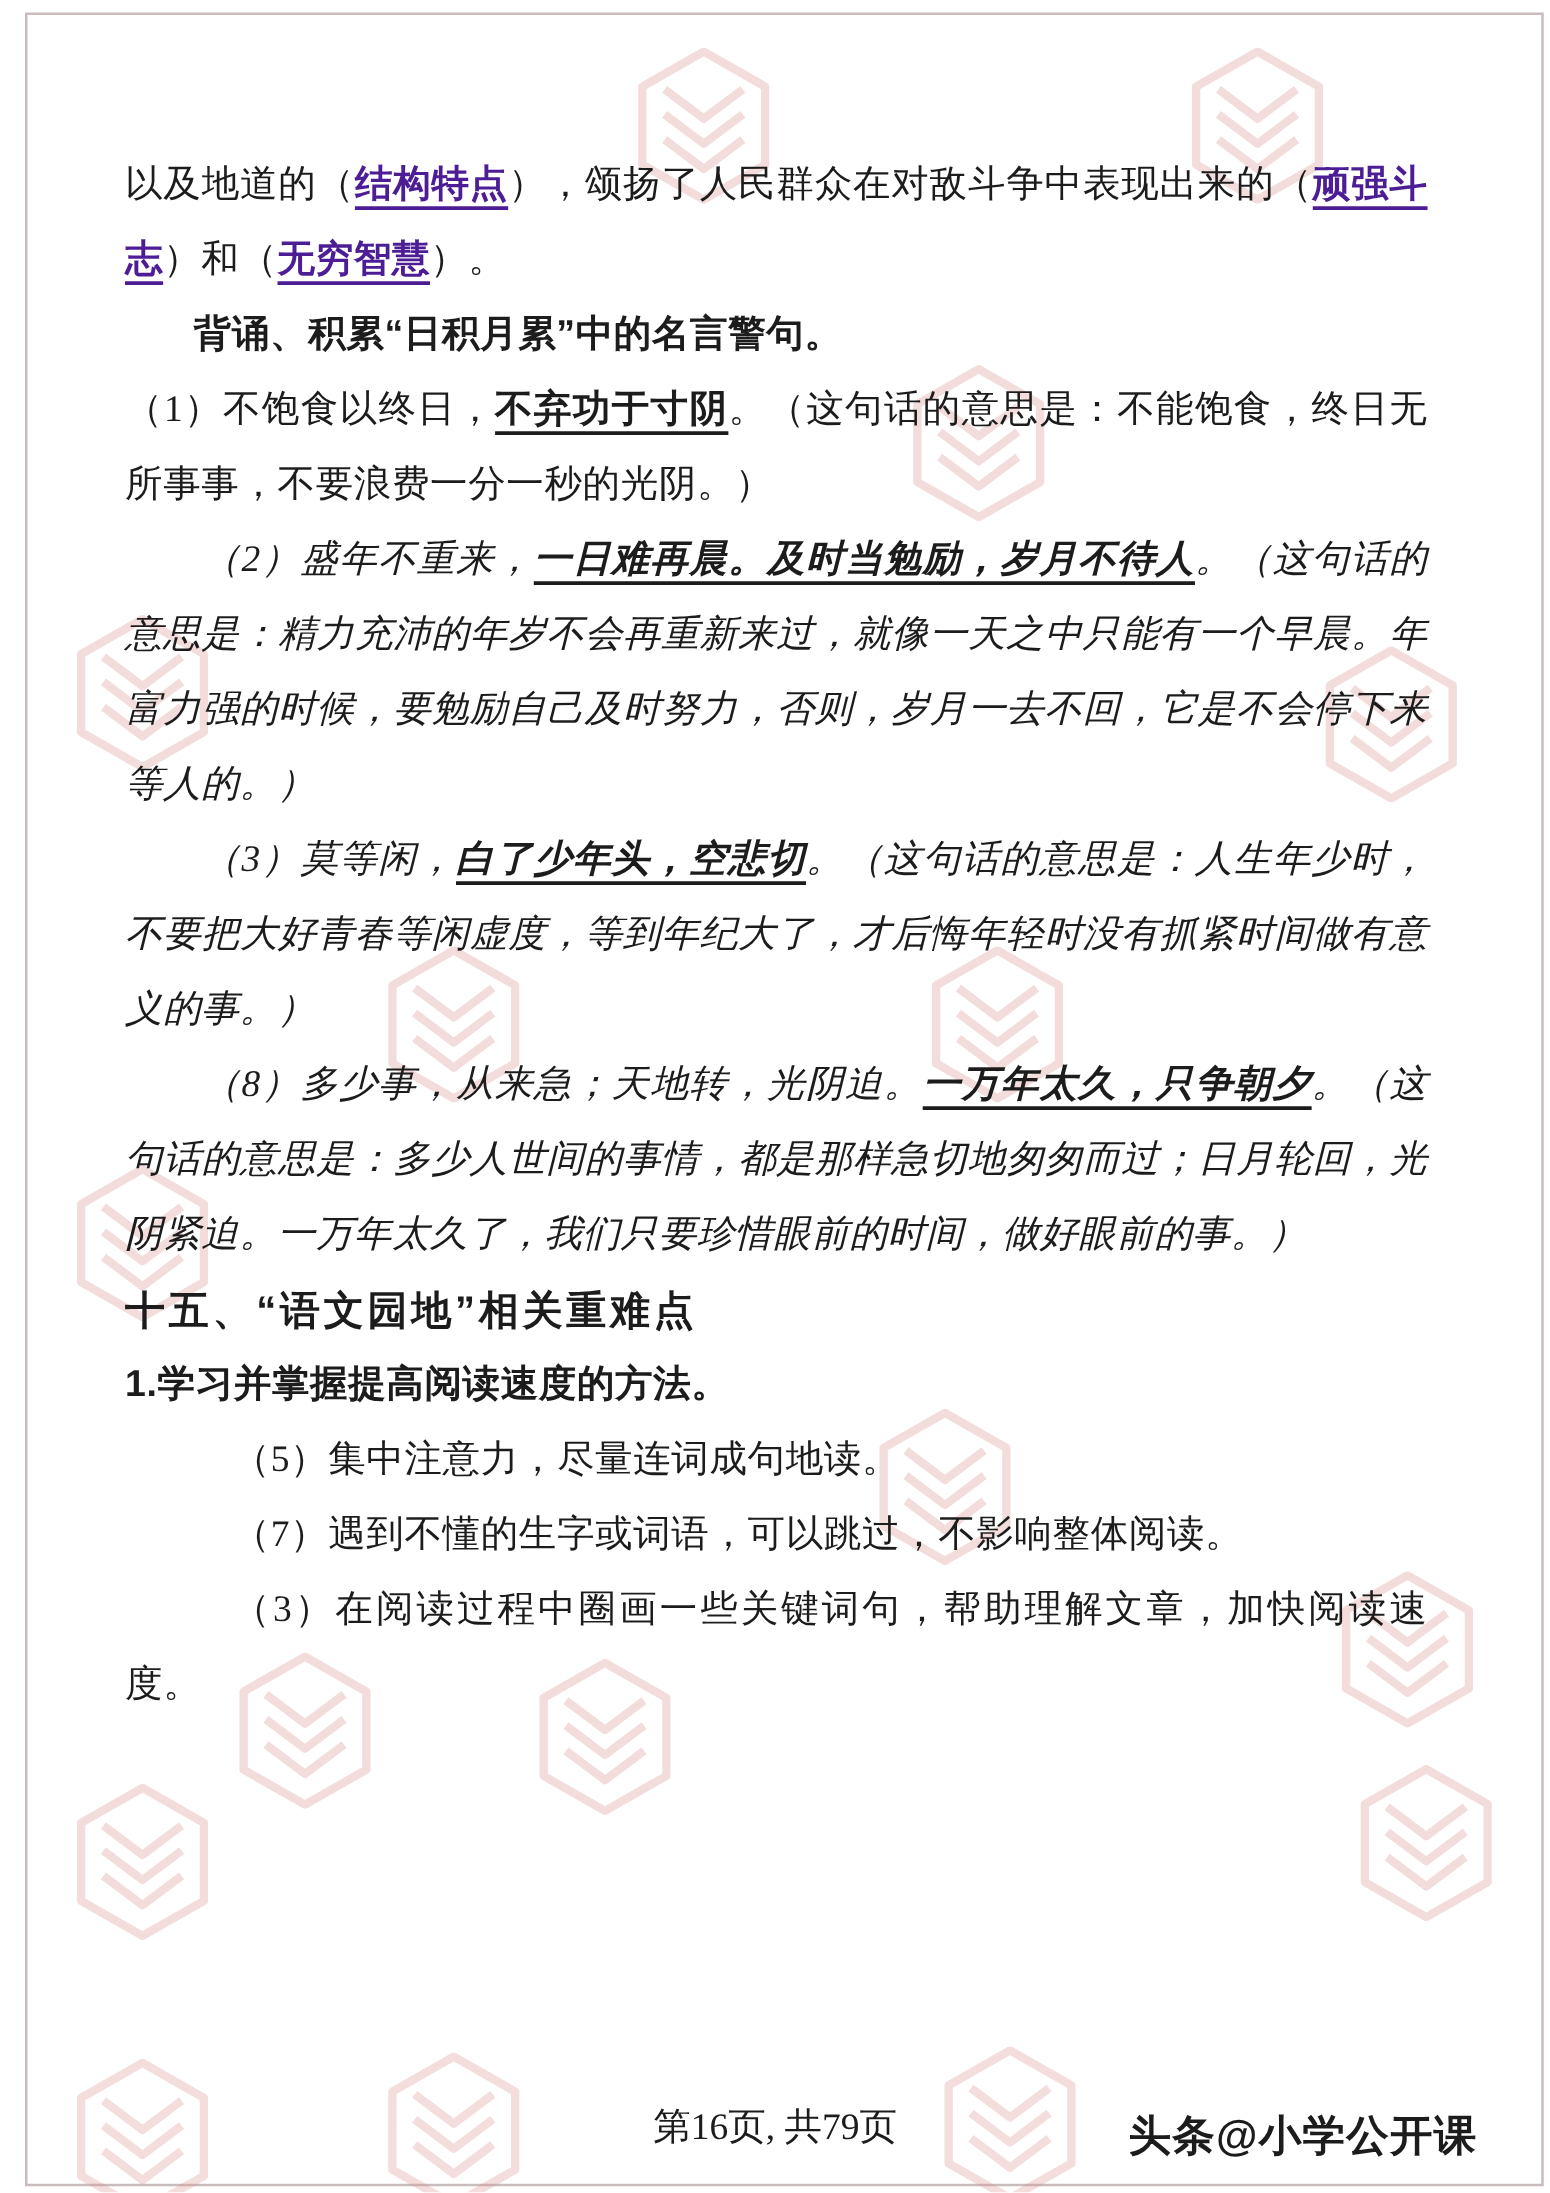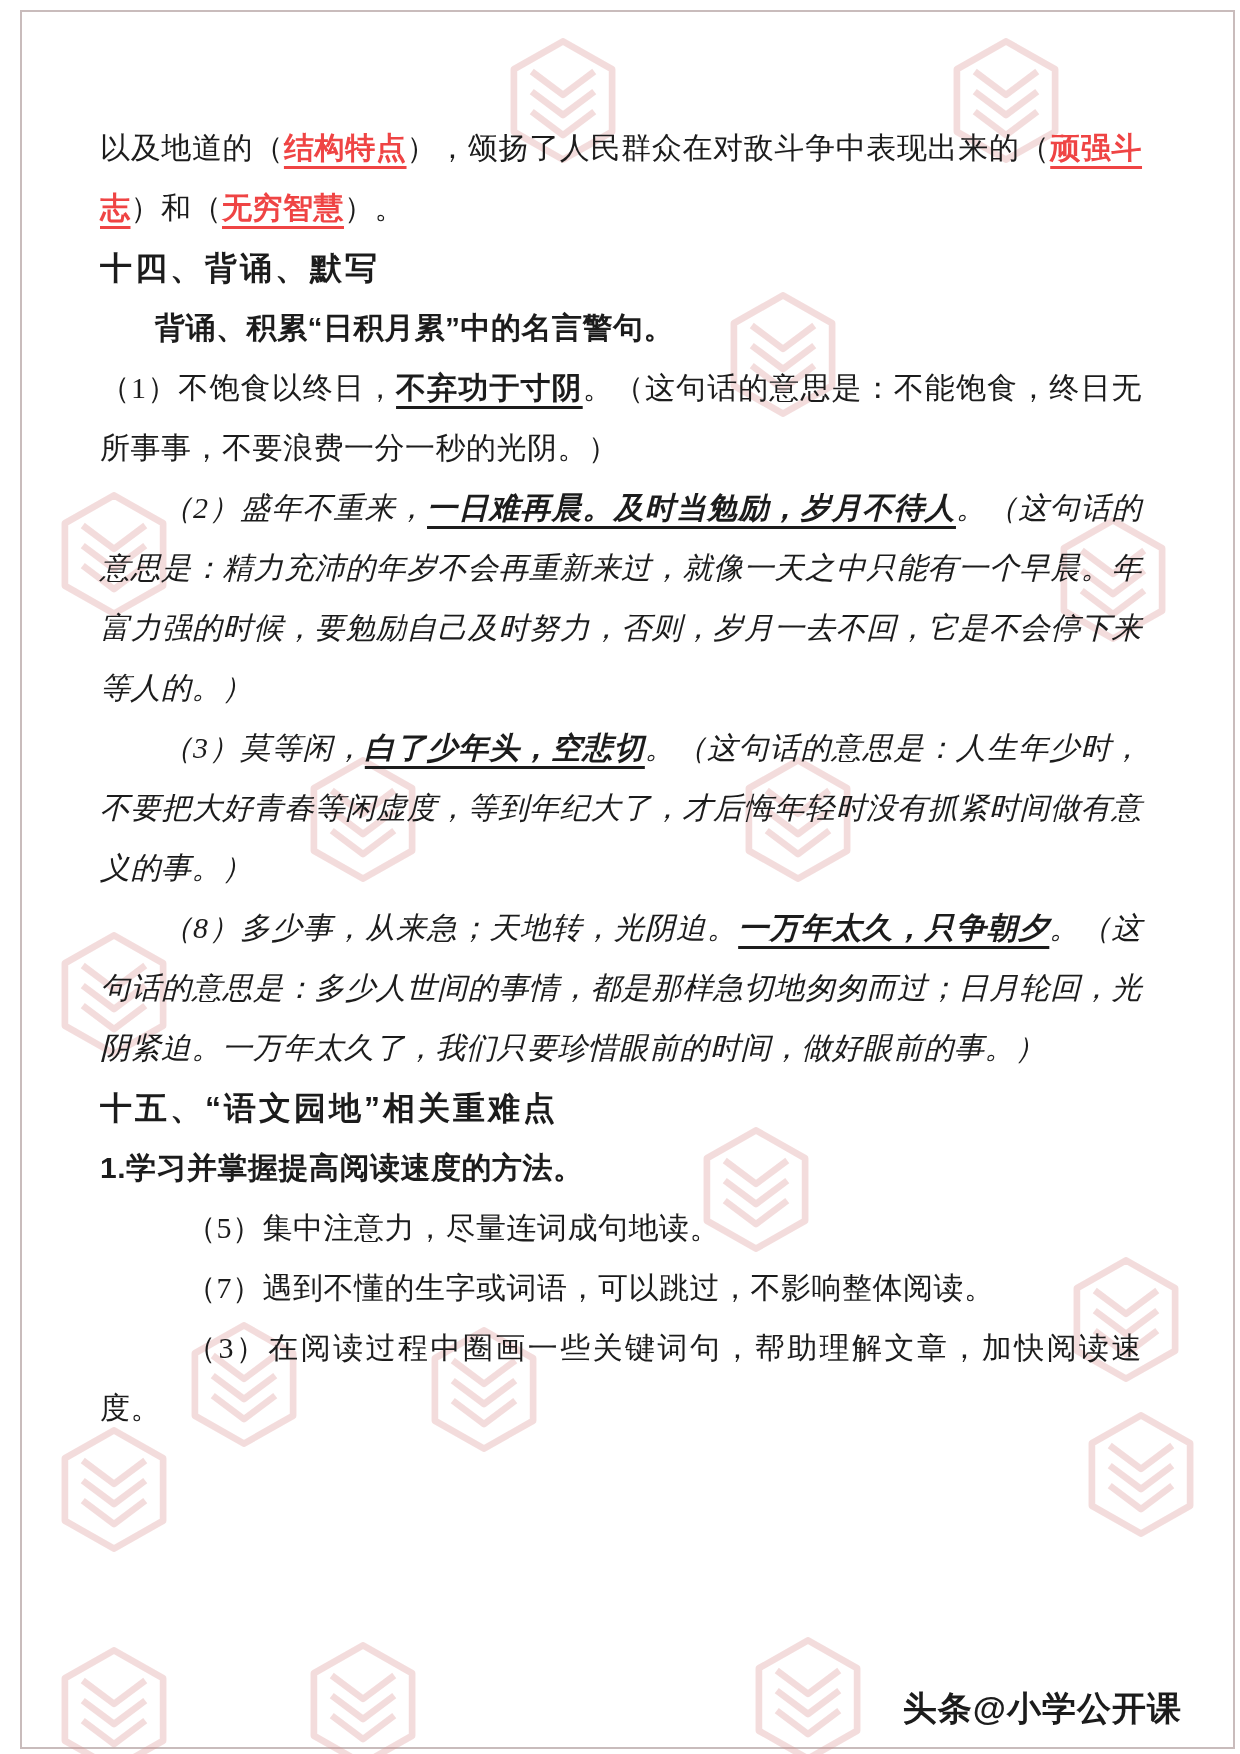--- a/index.html
+++ b/index.html
@@ -36,21 +36,21 @@
   .ind3{text-indent:86px;}
   .heading{
     font-family:"Liberation Sans", sans-serif;
     font-weight:900;
     font-size:32px;
     letter-spacing:3px;
     text-align:left;
   }
   .seg{white-space:pre-wrap;}
   .seg-red{
-    color:#ef4444;
+    color:#4c1d95;
     font-weight:700;
     font-family:"Liberation Sans", sans-serif;
     text-decoration:underline;
     text-decoration-thickness:3px;
     text-underline-offset:8px;
   }
   .seg-boldu{
     font-weight:700;
     font-family:"Liberation Sans", sans-serif;
     text-decoration:underline;
@@ -214,26 +214,26 @@
           <g fill="none" stroke="#d98f8f" stroke-width="6" stroke-linejoin="round">
             <path d="M50 3 L94 28 L94 84 L50 109 L6 84 L6 28 Z"></path>
             <path d="M22 30 L50 51 L78 30"></path>
             <path d="M22 48 L50 69 L78 48"></path>
             <path d="M22 66 L50 87 L78 66"></path>
           </g>
         </svg></div>
     </div>
   <main class="content">
       <p class="para ind0"><span class="seg seg-plain">以及地道的（</span><span class="seg seg-red">结构特点</span><span class="seg seg-plain">），颂扬了人民群众在对敌斗争中表现出来的（</span><span class="seg seg-red">顽强斗志</span><span class="seg seg-plain">）和（</span><span class="seg seg-red">无穷智慧</span><span class="seg seg-plain">）。</span></p>
-      <p class="para heading"><span class="seg seg-heading">十四、背诵、默写</span></p>
       <p class="para ind1"><span class="seg seg-bold">背诵、积累“日积月累”中的名言警句。</span></p>
       <p class="para ind0"><span class="seg seg-plain">（1）不饱食以终日，</span><span class="seg seg-boldu">不弃功于寸阴</span><span class="seg seg-plain">。（这句话的意思是：不能饱食，终日无所事事，不要浪费一分一秒的光阴。）</span></p>
       <p class="para ind2"><span class="seg seg-plain">（2）盛年不重来，</span><span class="seg seg-boldu">一日难再晨。及时当勉励，岁月不待人</span><span class="seg seg-plain">。（这句话的意思是：精力充沛的年岁不会再重新来过，就像一天之中只能有一个早晨。年富力强的时候，要勉励自己及时努力，否则，岁月一去不回，它是不会停下来等人的。）</span></p>
       <p class="para ind2"><span class="seg seg-plain">（3）莫等闲，</span><span class="seg seg-boldu">白了少年头，空悲切</span><span class="seg seg-plain">。（这句话的意思是：人生年少时，不要把大好青春等闲虚度，等到年纪大了，才后悔年轻时没有抓紧时间做有意义的事。）</span></p>
       <p class="para ind2"><span class="seg seg-plain">（8）多少事，从来急；天地转，光阴迫。</span><span class="seg seg-boldu">一万年太久，只争朝夕</span><span class="seg seg-plain">。（这句话的意思是：多少人世间的事情，都是那样急切地匆匆而过；日月轮回，光阴紧迫。一万年太久了，我们只要珍惜眼前的时间，做好眼前的事。）</span></p>
       <p class="para heading"><span class="seg seg-heading">十五、“语文园地”相关重难点</span></p>
       <p class="para ind0"><span class="seg seg-bold">1.学习并掌握提高阅读速度的方法。</span></p>
       <p class="para ind3"><span class="seg seg-plain">（5）集中注意力，尽量连词成句地读。</span></p>
       <p class="para ind3"><span class="seg seg-plain">（7）遇到不懂的生字或词语，可以跳过，不影响整体阅读。</span></p>
       <p class="para ind3"><span class="seg seg-plain">（3）在阅读过程中圈画一些关键词句，帮助理解文章，加快阅读速度。</span></p>
     </main>
+  <div class="footer-page">第16页, 共79页</div>
   <div class="footer-credit">头条@小学公开课</div>
 </div>
 
 </body></html>

